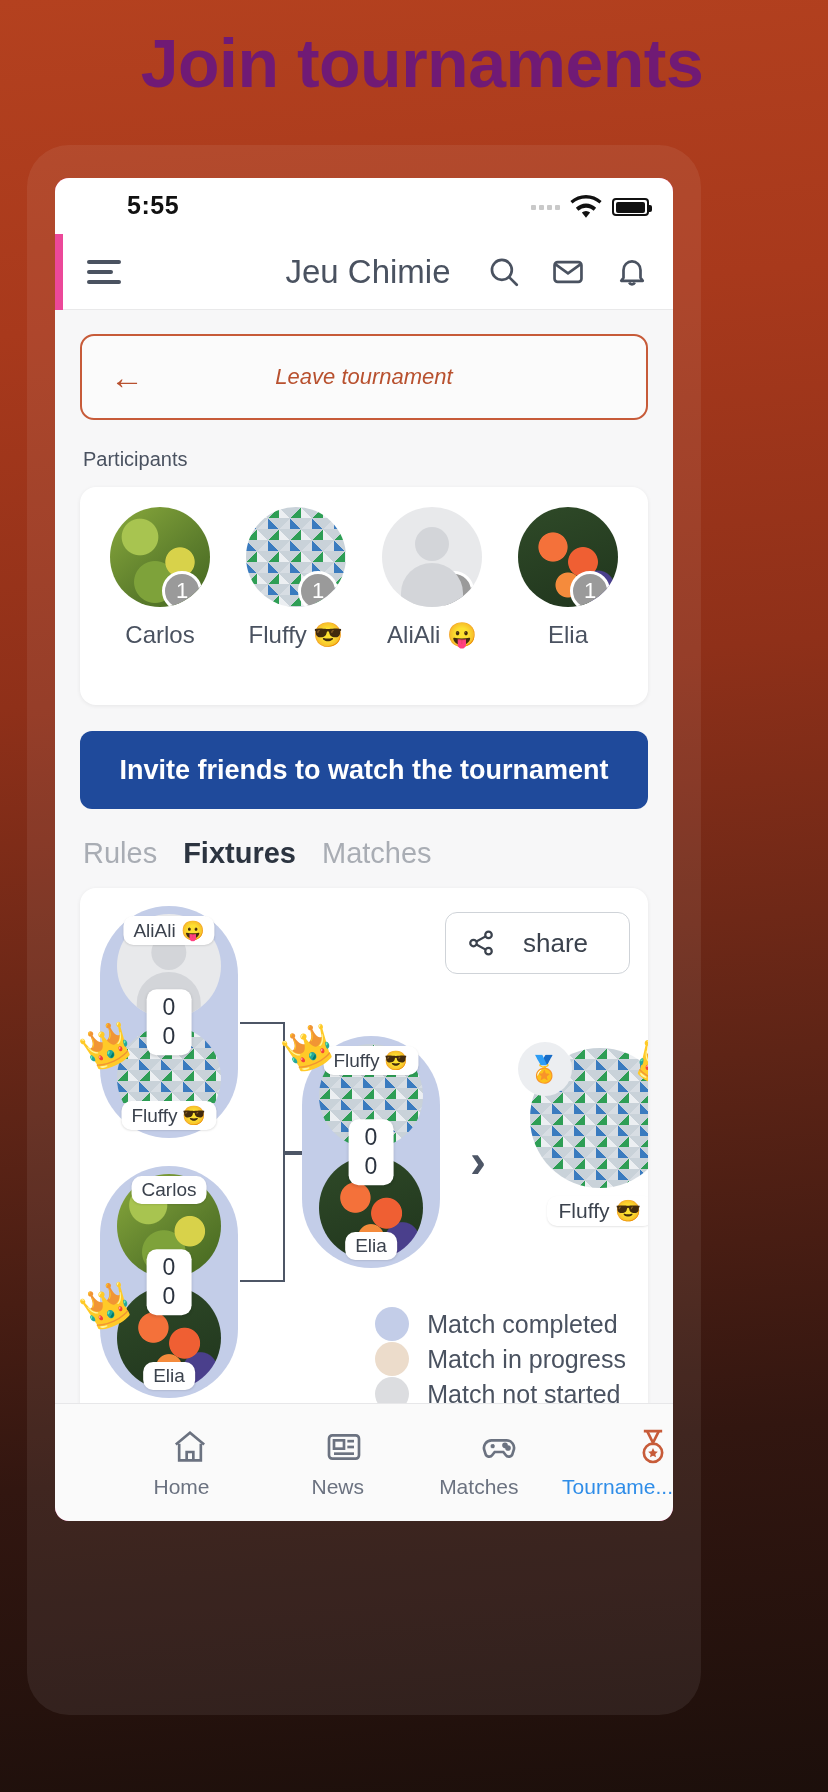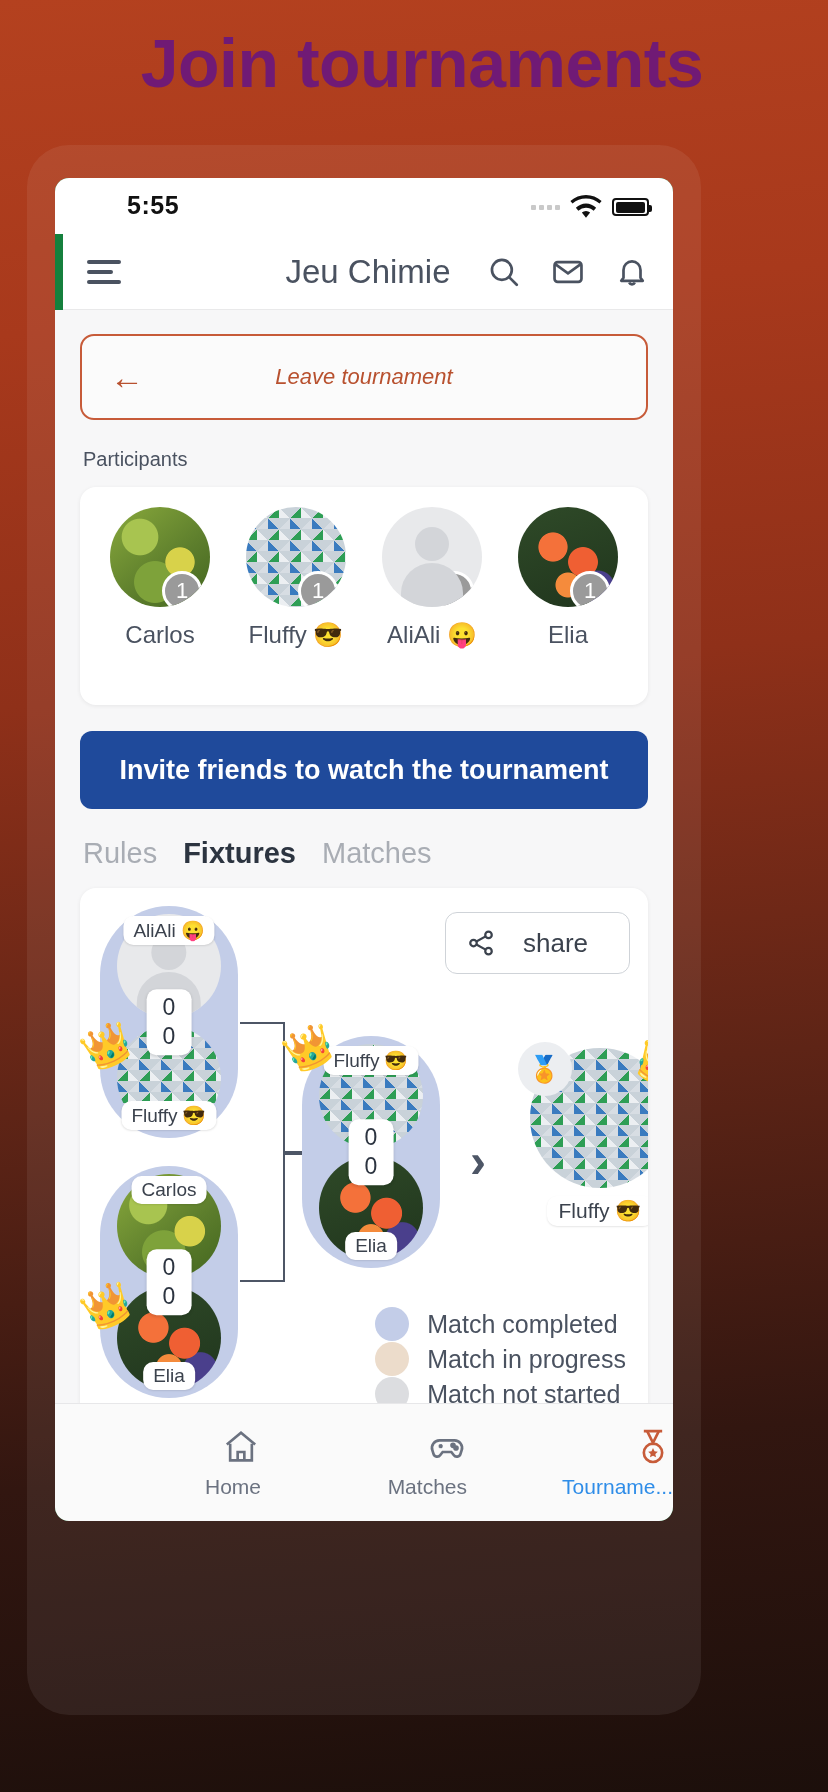--- a/index.html
+++ b/index.html
@@ -19,21 +19,21 @@
   }
   .device-shell {
     position: absolute; left: 27px; top: 145px;
     width: 674px; height: 1570px;
     background: rgba(255,255,255,0.07);
     border-radius: 42px;
   }
   .phone {
     position: absolute; left: 55px; top: 178px;
     width: 618px; height: 1343px;
-    background: #15803d;
+    background: #ec4899;
     border-radius: 14px;
     overflow: hidden;
     display: flex; flex-direction: column;
   }
   
   .statusbar {
     height: 56px; flex: 0 0 56px; position: relative;
     background: #ffffff;
   }
   .sb-time {
@@ -366,20 +366,32 @@
             <path d="M3.5 10.5L12 3.5l8.5 7"></path>
             <path d="M5.5 10v10h13V10"></path>
             <path d="M10 20v-5h4v5"></path>
           </svg>
       </span>
       <span class="navlabel">Home</span>
     </div>
     <div class="navitem">
       <span class="navicon">
         <svg width="40" height="40" viewBox="0 0 24 24" fill="none" stroke="#6b7280" stroke-width="1.6">
+            <rect x="3" y="5" width="18" height="14" rx="2"></rect>
+            <rect x="6" y="8" width="6" height="5"></rect>
+            <line x1="14" y1="8.5" x2="18" y2="8.5"></line>
+            <line x1="14" y1="12" x2="18" y2="12"></line>
+            <line x1="6" y1="16" x2="18" y2="16"></line>
+          </svg>
+      </span>
+      <span class="navlabel">News</span>
+    </div>
+    <div class="navitem">
+      <span class="navicon">
+        <svg width="40" height="40" viewBox="0 0 24 24" fill="none" stroke="#6b7280" stroke-width="1.6">
             <path d="M7.5 8h9a4.5 4.5 0 0 1 4.3 5.9l-.7 2.2a2.3 2.3 0 0 1-4.1.7L14.6 15H9.4l-1.4 1.8a2.3 2.3 0 0 1-4.1-.7l-.7-2.2A4.5 4.5 0 0 1 7.5 8z"></path>
             <line x1="7" y1="11.5" x2="9.4" y2="11.5"></line>
             <line x1="8.2" y1="10.3" x2="8.2" y2="12.7"></line>
             <circle cx="15.6" cy="11" r=".9" fill="#6b7280"></circle>
             <circle cx="17.4" cy="12.6" r=".9" fill="#6b7280"></circle>
           </svg>
       </span>
       <span class="navlabel">Matches</span>
     </div>
     <div class="navitem active">

